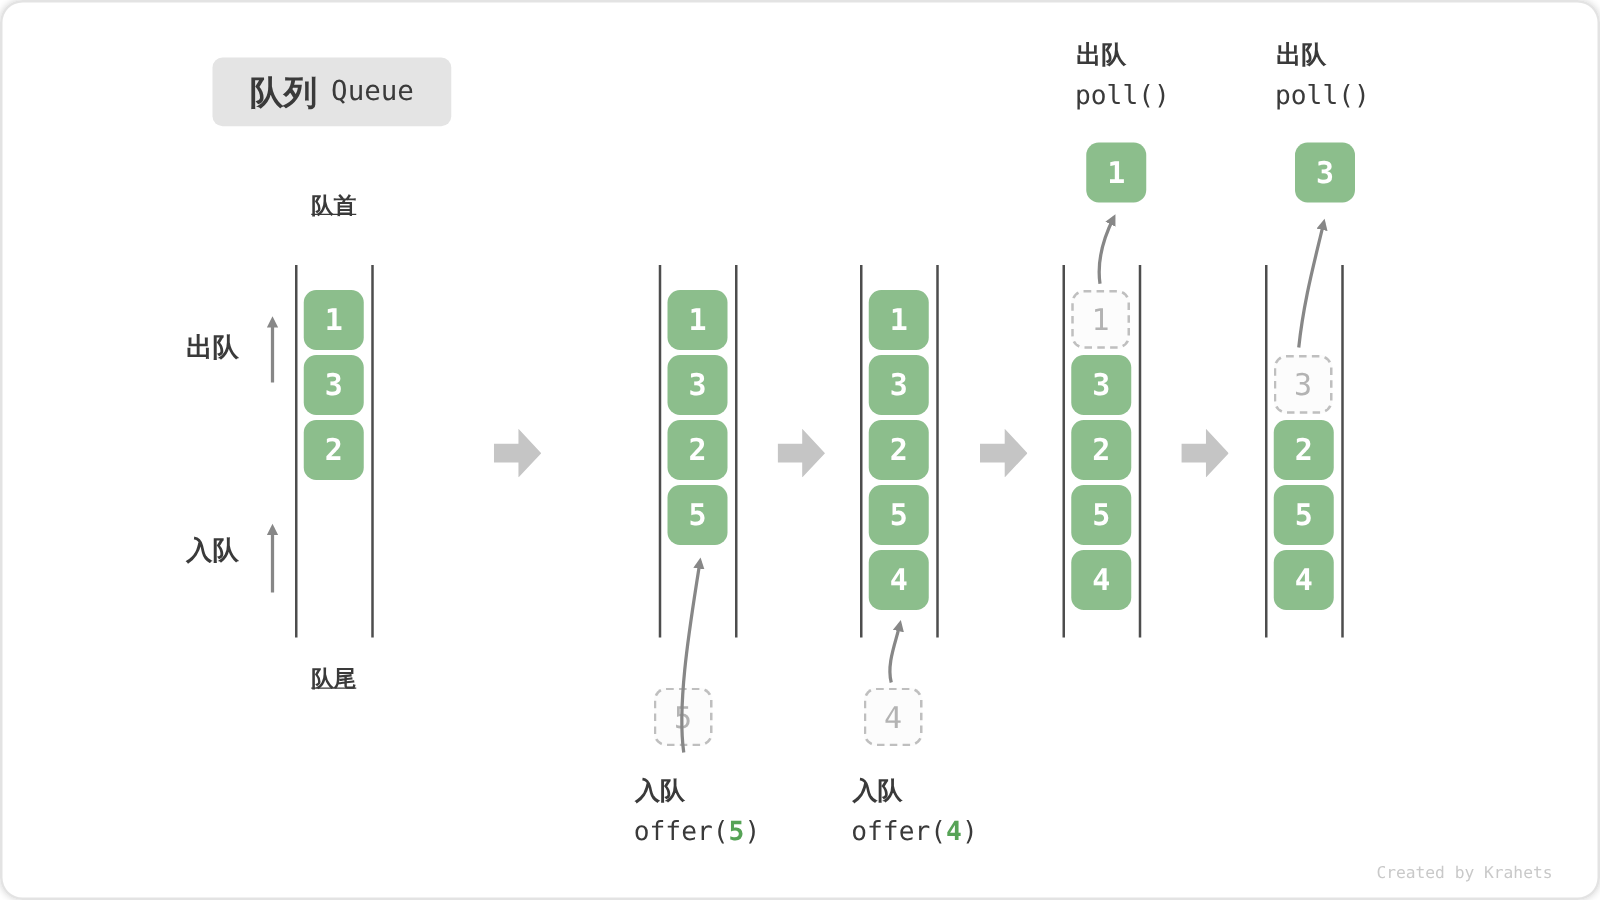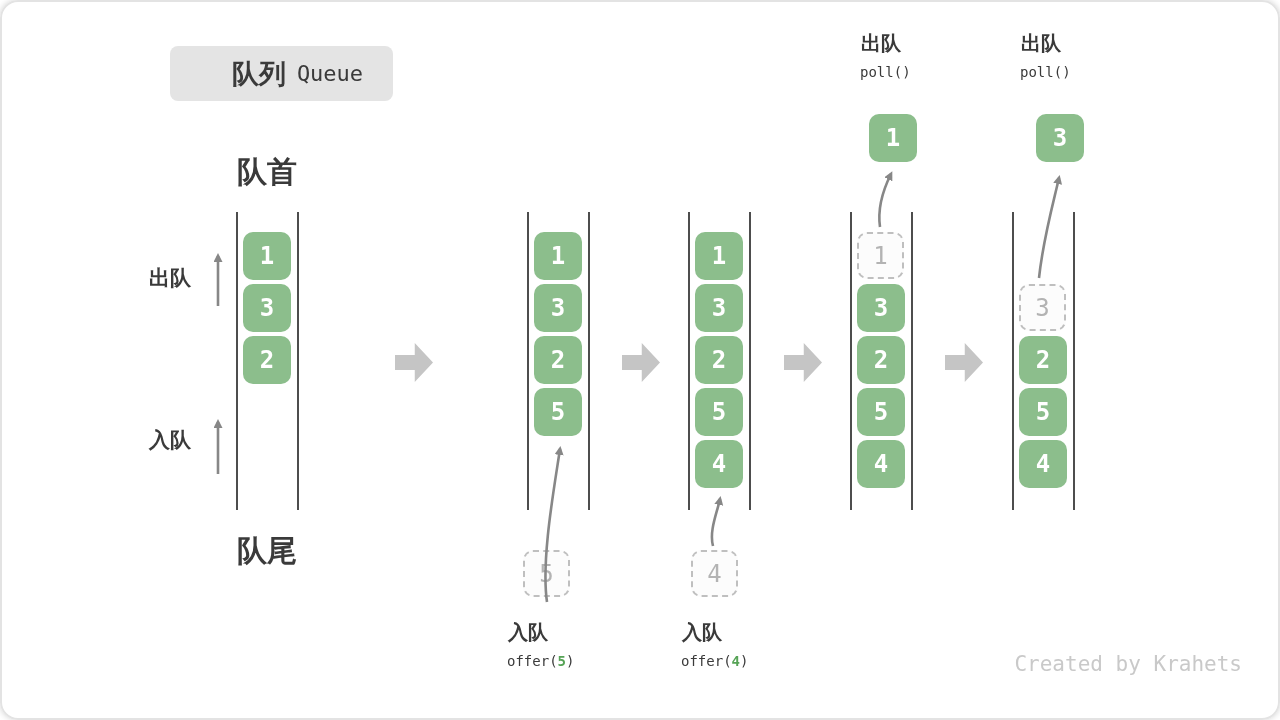--- a/index.html
+++ b/index.html
@@ -6,21 +6,21 @@
   #canvas{
     position:relative;width:1280px;height:720px;background:#ffffff;
     border-radius:18px;box-shadow:inset 0 0 0 2px #e3e3e3, 0 0 6px rgba(0,0,0,.18);
     overflow:hidden;
     font-family:"Liberation Sans","DejaVu Sans",sans-serif;color:#3a3a3a;
   }
   .abs{position:absolute;}
   
   #title-badge{
     left:170px;top:46px;width:191px;height:55px;background:#e4e4e4;border-radius:8px;
-    display:flex;align-items:center;justify-content:center;gap:11px;padding-left:32px;
+    display:flex;align-items:center;justify-content:center;gap:11px;
   }
   #title-badge .zh{font-weight:bold;font-size:27px;}
   #title-badge .en{font-family:"DejaVu Sans Mono",monospace;font-size:22px;}
   
   .channel{
     top:212px;height:298px;width:59px;
     border-left:2px solid #4d4d4d;border-right:2px solid #4d4d4d;
   }
   
   .box{
@@ -33,25 +33,25 @@
     border:2.5px dashed #bfbfbf;color:#b3b3b3;
     font-family:"DejaVu Sans Mono","DejaVu Sans",monospace;font-size:24px;
     display:flex;align-items:center;justify-content:center;
   }
   
   .block-arrow{
     top:343px;width:38px;height:39px;background:#c5c5c5;
     clip-path:polygon(0 31%,52% 31%,52% 0,100% 50%,52% 100%,52% 69%,0 69%);
   }
   .cjk{font-weight:bold;font-size:21px;color:#3a3a3a;}
-  .pointer-label{width:64px;text-align:center;font-weight:bold;font-size:30px;color:#3a3a3a;}
+  .pointer-label{width:64px;text-align:center;font-weight:bold;font-size:18px;color:#3a3a3a;text-decoration:underline;}
   .op-action{font-weight:bold;font-size:20px;color:#3a3a3a;}
-  .code{font-family:"DejaVu Sans Mono",monospace;font-size:14px;color:#3a3a3a;white-space:pre;text-align:right;}
+  .code{font-family:"DejaVu Sans Mono",monospace;font-size:21px;color:#3a3a3a;white-space:pre;text-align:right;}
   .code .arg{color:#56A356;font-weight:bold;}
-  #credit{right:38px;top:652px;font-family:"DejaVu Sans Mono",monospace;font-size:21px;color:#c9c9c9;}
+  #credit{right:38px;top:691px;font-family:"DejaVu Sans Mono",monospace;font-size:13px;color:#c9c9c9;}
   svg.overlay{position:absolute;left:0;top:0;pointer-events:none;}
 </style>
 </head>
 <body>
 
 <div id="canvas">
 
   <div id="title-badge" class="abs">
     <span class="zh">队列</span>
     <span class="en">Queue</span>

